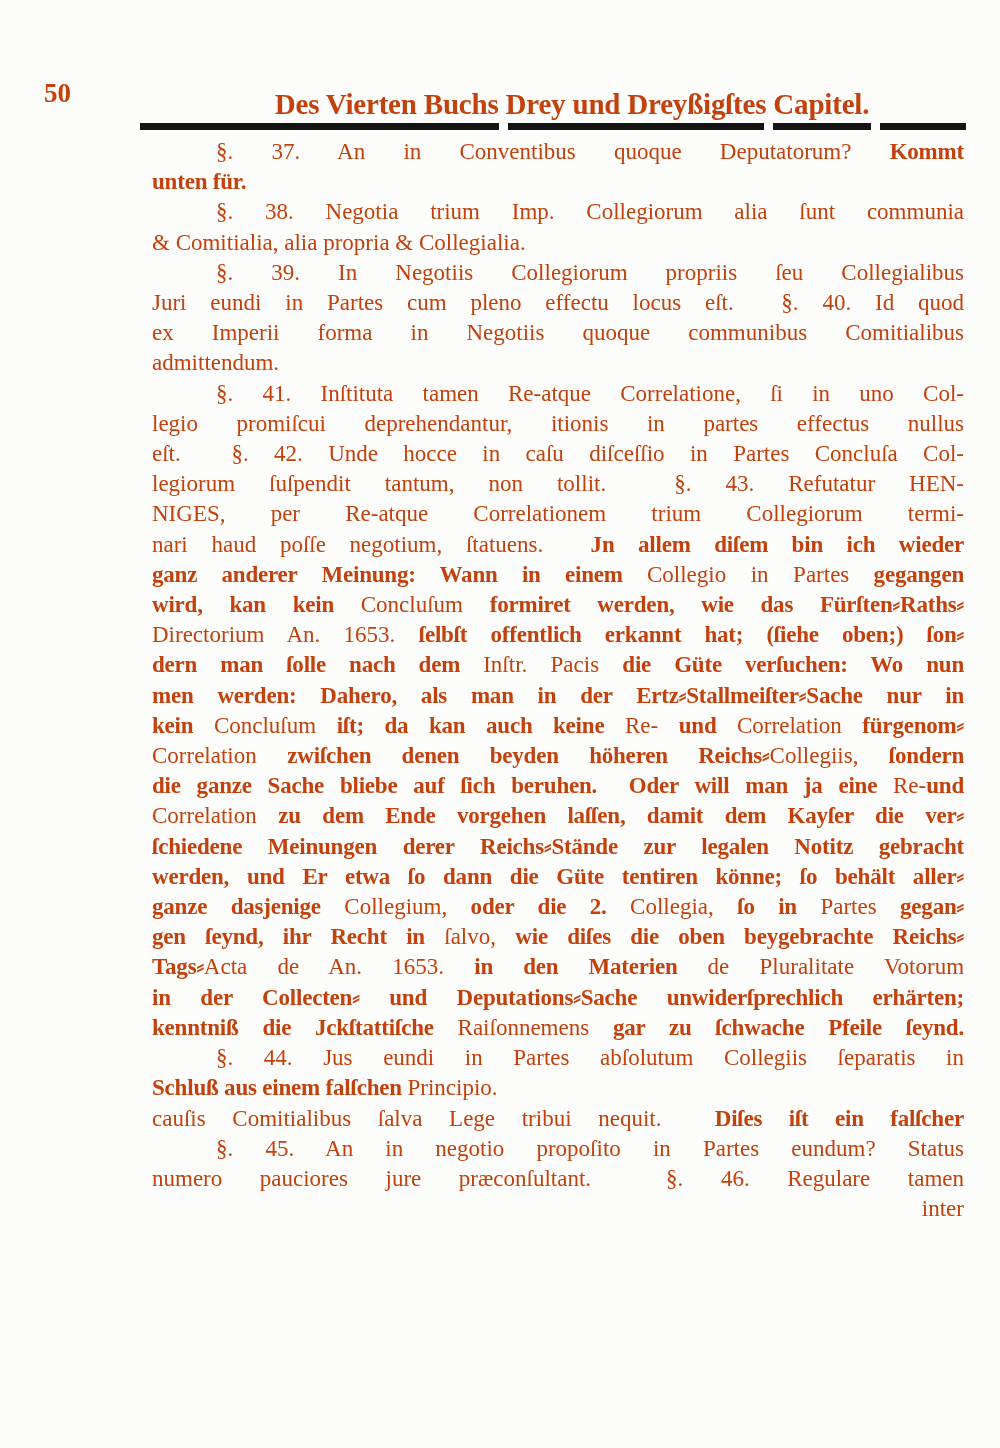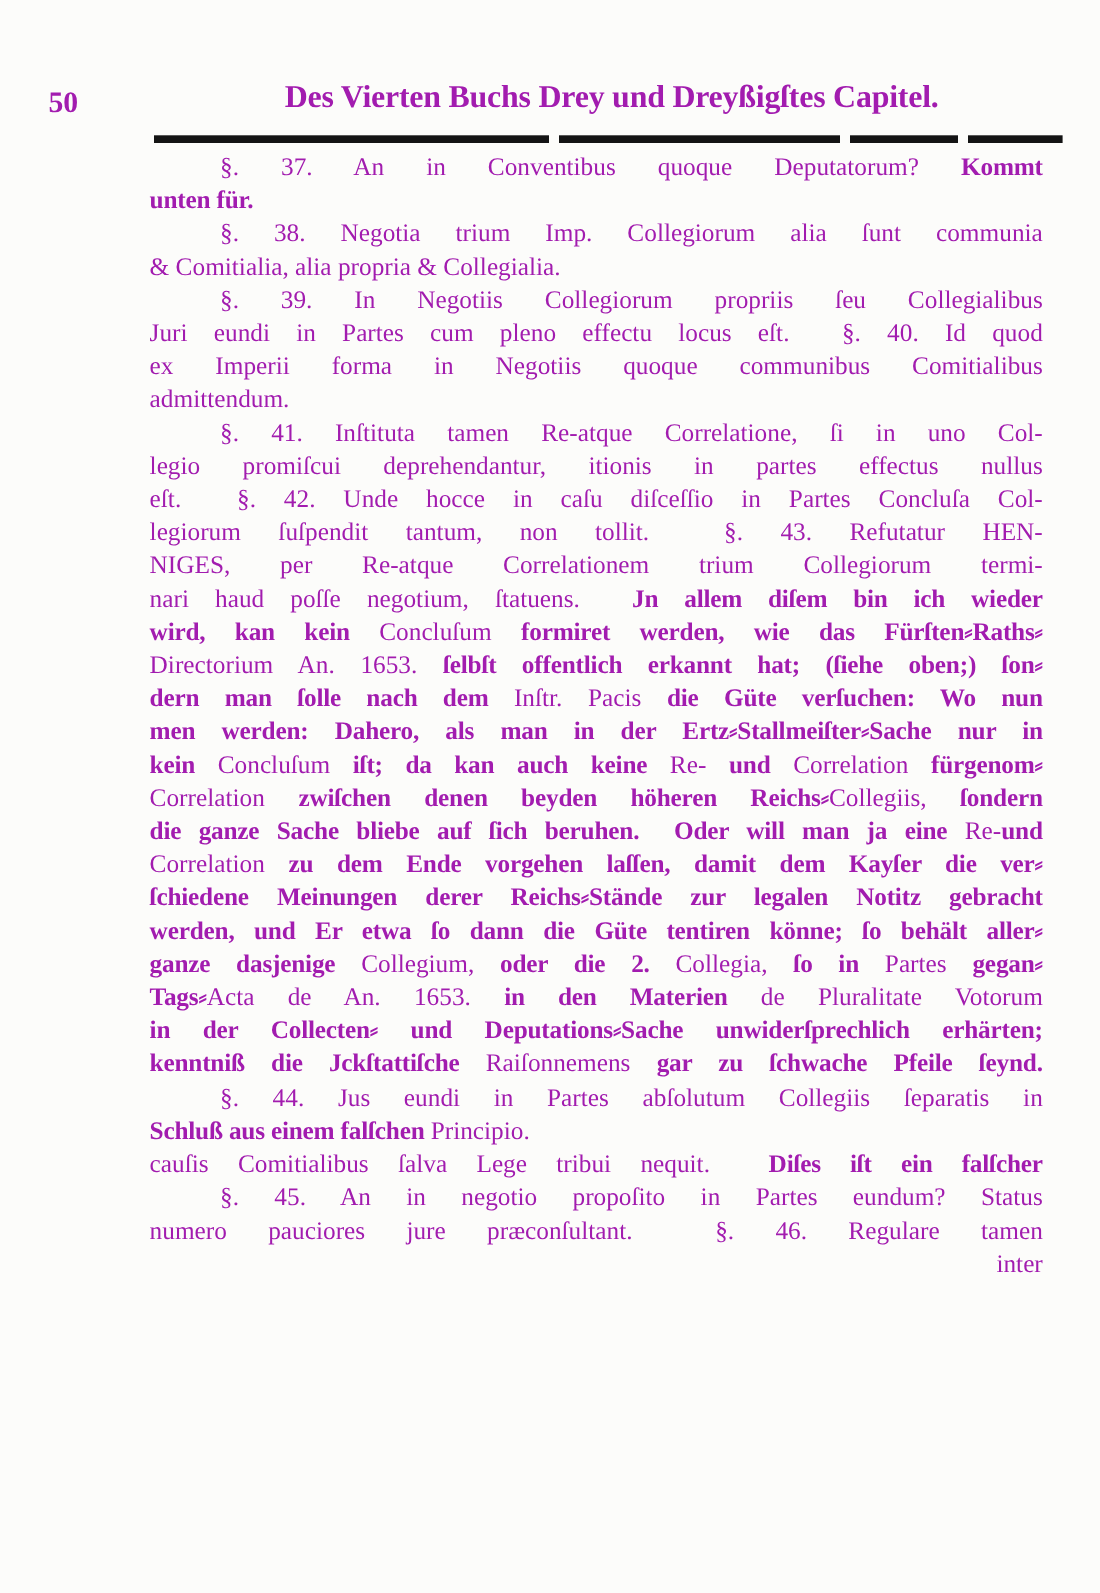--- a/index.html
+++ b/index.html
@@ -4,39 +4,39 @@
 <style>
   html, body { margin: 0; padding: 0; }
   body { background: #f4f4f1; }
 
   .page {
     position: relative;
     width: 1000px;
     height: 1448px;
     margin: 0 auto;
     background: #fcfcfa;
-    color: #a21caf;
+    color: #c2410c;
     font-family: "Liberation Serif", "DejaVu Serif", serif;
     overflow: hidden;
   }
 
   .page-number {
     position: absolute;
     left: 44px;
     top: 78px;
     font-size: 27px;
     font-weight: bold;
   }
 
   .header-title {
     position: absolute;
     top: 72px;
     left: 150px;
     width: 812px;
-    margin: 0;
+    margin: 16px;
     text-align: center;
     font-size: 29px;
     font-weight: bold;
     letter-spacing: 0.3px;
     white-space: nowrap;
   }
 
   .header-rule {
     position: absolute;
     top: 123px;
@@ -49,21 +49,21 @@
       #141414 44.6%, #141414 75.5%,
       transparent 75.5%, transparent 76.6%,
       #141414 76.6%, #141414 88.5%,
       transparent 88.5%, transparent 89.6%,
       #141414 89.6%, #141414 100%);
   }
 
   .text-body {
     position: absolute;
     top: 137px;
-    left: 136px;
+    left: 152px;
     width: 812px;
     font-size: 23px;
     line-height: 30.2px;
   }
 
   .line {
     text-align: justify;
     text-align-last: justify;
     text-justify: inter-word;
     white-space: normal;
@@ -99,31 +99,33 @@
       <div class="line indent"><span class="antiqua">§. 39. In Negotiis Collegiorum propriis ſeu Collegialibus</span></div>
       <div class="line"><span class="antiqua">Juri eundi in Partes cum pleno effectu locus eſt.&nbsp; §. 40. Id quod</span></div>
       <div class="line"><span class="antiqua">ex Imperii forma in Negotiis quoque communibus Comitialibus</span></div>
       <div class="line no-fill"><span class="antiqua">admittendum.</span></div>
       <div class="line indent"><span class="antiqua">§. 41. Inſtituta tamen Re-atque Correlatione, ſi in uno Col-</span></div>
       <div class="line"><span class="antiqua">legio promiſcui deprehendantur, itionis in partes effectus nullus</span></div>
       <div class="line"><span class="antiqua">eſt.&nbsp; §. 42. Unde hocce in caſu diſceſſio in Partes Concluſa Col-</span></div>
       <div class="line"><span class="antiqua">legiorum ſuſpendit tantum, non tollit.&nbsp; §. 43. Refutatur HEN-</span></div>
       <div class="line"><span class="antiqua">NIGES, per Re-atque Correlationem trium Collegiorum termi-</span></div>
       <div class="line"><span class="antiqua">nari haud poſſe negotium, ſtatuens.&nbsp; </span><span class="fraktur">Jn allem diſem bin ich wieder</span></div>
+      <div class="line"><span class="fraktur">ganz anderer Meinung: Wann in einem </span><span class="antiqua">Collegio in Partes</span><span class="fraktur"> gegangen</span></div>
       <div class="line"><span class="fraktur">wird, kan kein </span><span class="antiqua">Concluſum</span><span class="fraktur"> formiret werden, wie das Fürſten⸗Raths⸗</span></div>
       <div class="line"><span class="antiqua">Directorium An. 1653. </span><span class="fraktur">ſelbſt offentlich erkannt hat; (ſiehe oben;) ſon⸗</span></div>
       <div class="line"><span class="fraktur">dern man ſolle nach dem </span><span class="antiqua">Inſtr. Pacis </span><span class="fraktur">die Güte verſuchen: Wo nun</span></div>
       <div class="line"><span class="fraktur">men werden: Dahero, als man in der Ertz⸗Stallmeiſter⸗Sache nur in</span></div>
       <div class="line"><span class="fraktur">kein </span><span class="antiqua">Concluſum</span><span class="fraktur"> iſt; da kan auch keine </span><span class="antiqua">Re-</span><span class="fraktur"> und </span><span class="antiqua">Correlation</span><span class="fraktur"> fürgenom⸗</span></div>
       <div class="line"><span class="antiqua">Correlation </span><span class="fraktur">zwiſchen denen beyden höheren Reichs⸗</span><span class="antiqua">Collegiis,</span><span class="fraktur"> ſondern</span></div>
       <div class="line"><span class="fraktur">die ganze Sache bliebe auf ſich beruhen.&nbsp; Oder will man ja eine </span><span class="antiqua">Re-</span><span class="fraktur">und</span></div>
       <div class="line"><span class="antiqua">Correlation </span><span class="fraktur">zu dem Ende vorgehen laſſen, damit dem Kayſer die ver⸗</span></div>
       <div class="line"><span class="fraktur">ſchiedene Meinungen derer Reichs⸗Stände zur legalen Notitz gebracht</span></div>
       <div class="line"><span class="fraktur">werden, und Er etwa ſo dann die Güte tentiren könne; ſo behält aller⸗</span></div>
       <div class="line"><span class="fraktur">ganze dasjenige </span><span class="antiqua">Collegium,</span><span class="fraktur"> oder die 2. </span><span class="antiqua">Collegia,</span><span class="fraktur"> ſo in </span><span class="antiqua">Partes</span><span class="fraktur"> gegan⸗</span></div>
+      <div class="line"><span class="fraktur">gen ſeynd, ihr Recht in </span><span class="antiqua">ſalvo,</span><span class="fraktur"> wie diſes die oben beygebrachte Reichs⸗</span></div>
       <div class="line"><span class="fraktur">Tags⸗</span><span class="antiqua">Acta de An. 1653. </span><span class="fraktur">in den Materien </span><span class="antiqua">de Pluralitate Votorum</span></div>
       <div class="line"><span class="fraktur">in der Collecten⸗ und Deputations⸗Sache unwiderſprechlich erhärten;</span></div>
       <div class="line"><span class="fraktur">kenntniß die Jckſtattiſche </span><span class="antiqua">Raiſonnemens</span><span class="fraktur"> gar zu ſchwache Pfeile ſeynd.</span></div>
       <div class="line indent"><span class="antiqua">§. 44. Jus eundi in Partes abſolutum Collegiis ſeparatis in</span></div>
       <div class="line no-fill"><span class="fraktur">Schluß aus einem falſchen </span><span class="antiqua">Principio.</span></div>
       <div class="line"><span class="antiqua">cauſis Comitialibus ſalva Lege tribui nequit.&nbsp; </span><span class="fraktur">Diſes iſt ein falſcher</span></div>
       <div class="line indent"><span class="antiqua">§. 45. An in negotio propoſito in Partes eundum? Status</span></div>
       <div class="line"><span class="antiqua">numero pauciores jure præconſultant.&nbsp; §. 46. Regulare tamen</span></div>
       <div class="line no-fill right"><span class="antiqua">inter</span></div>
     </main>

